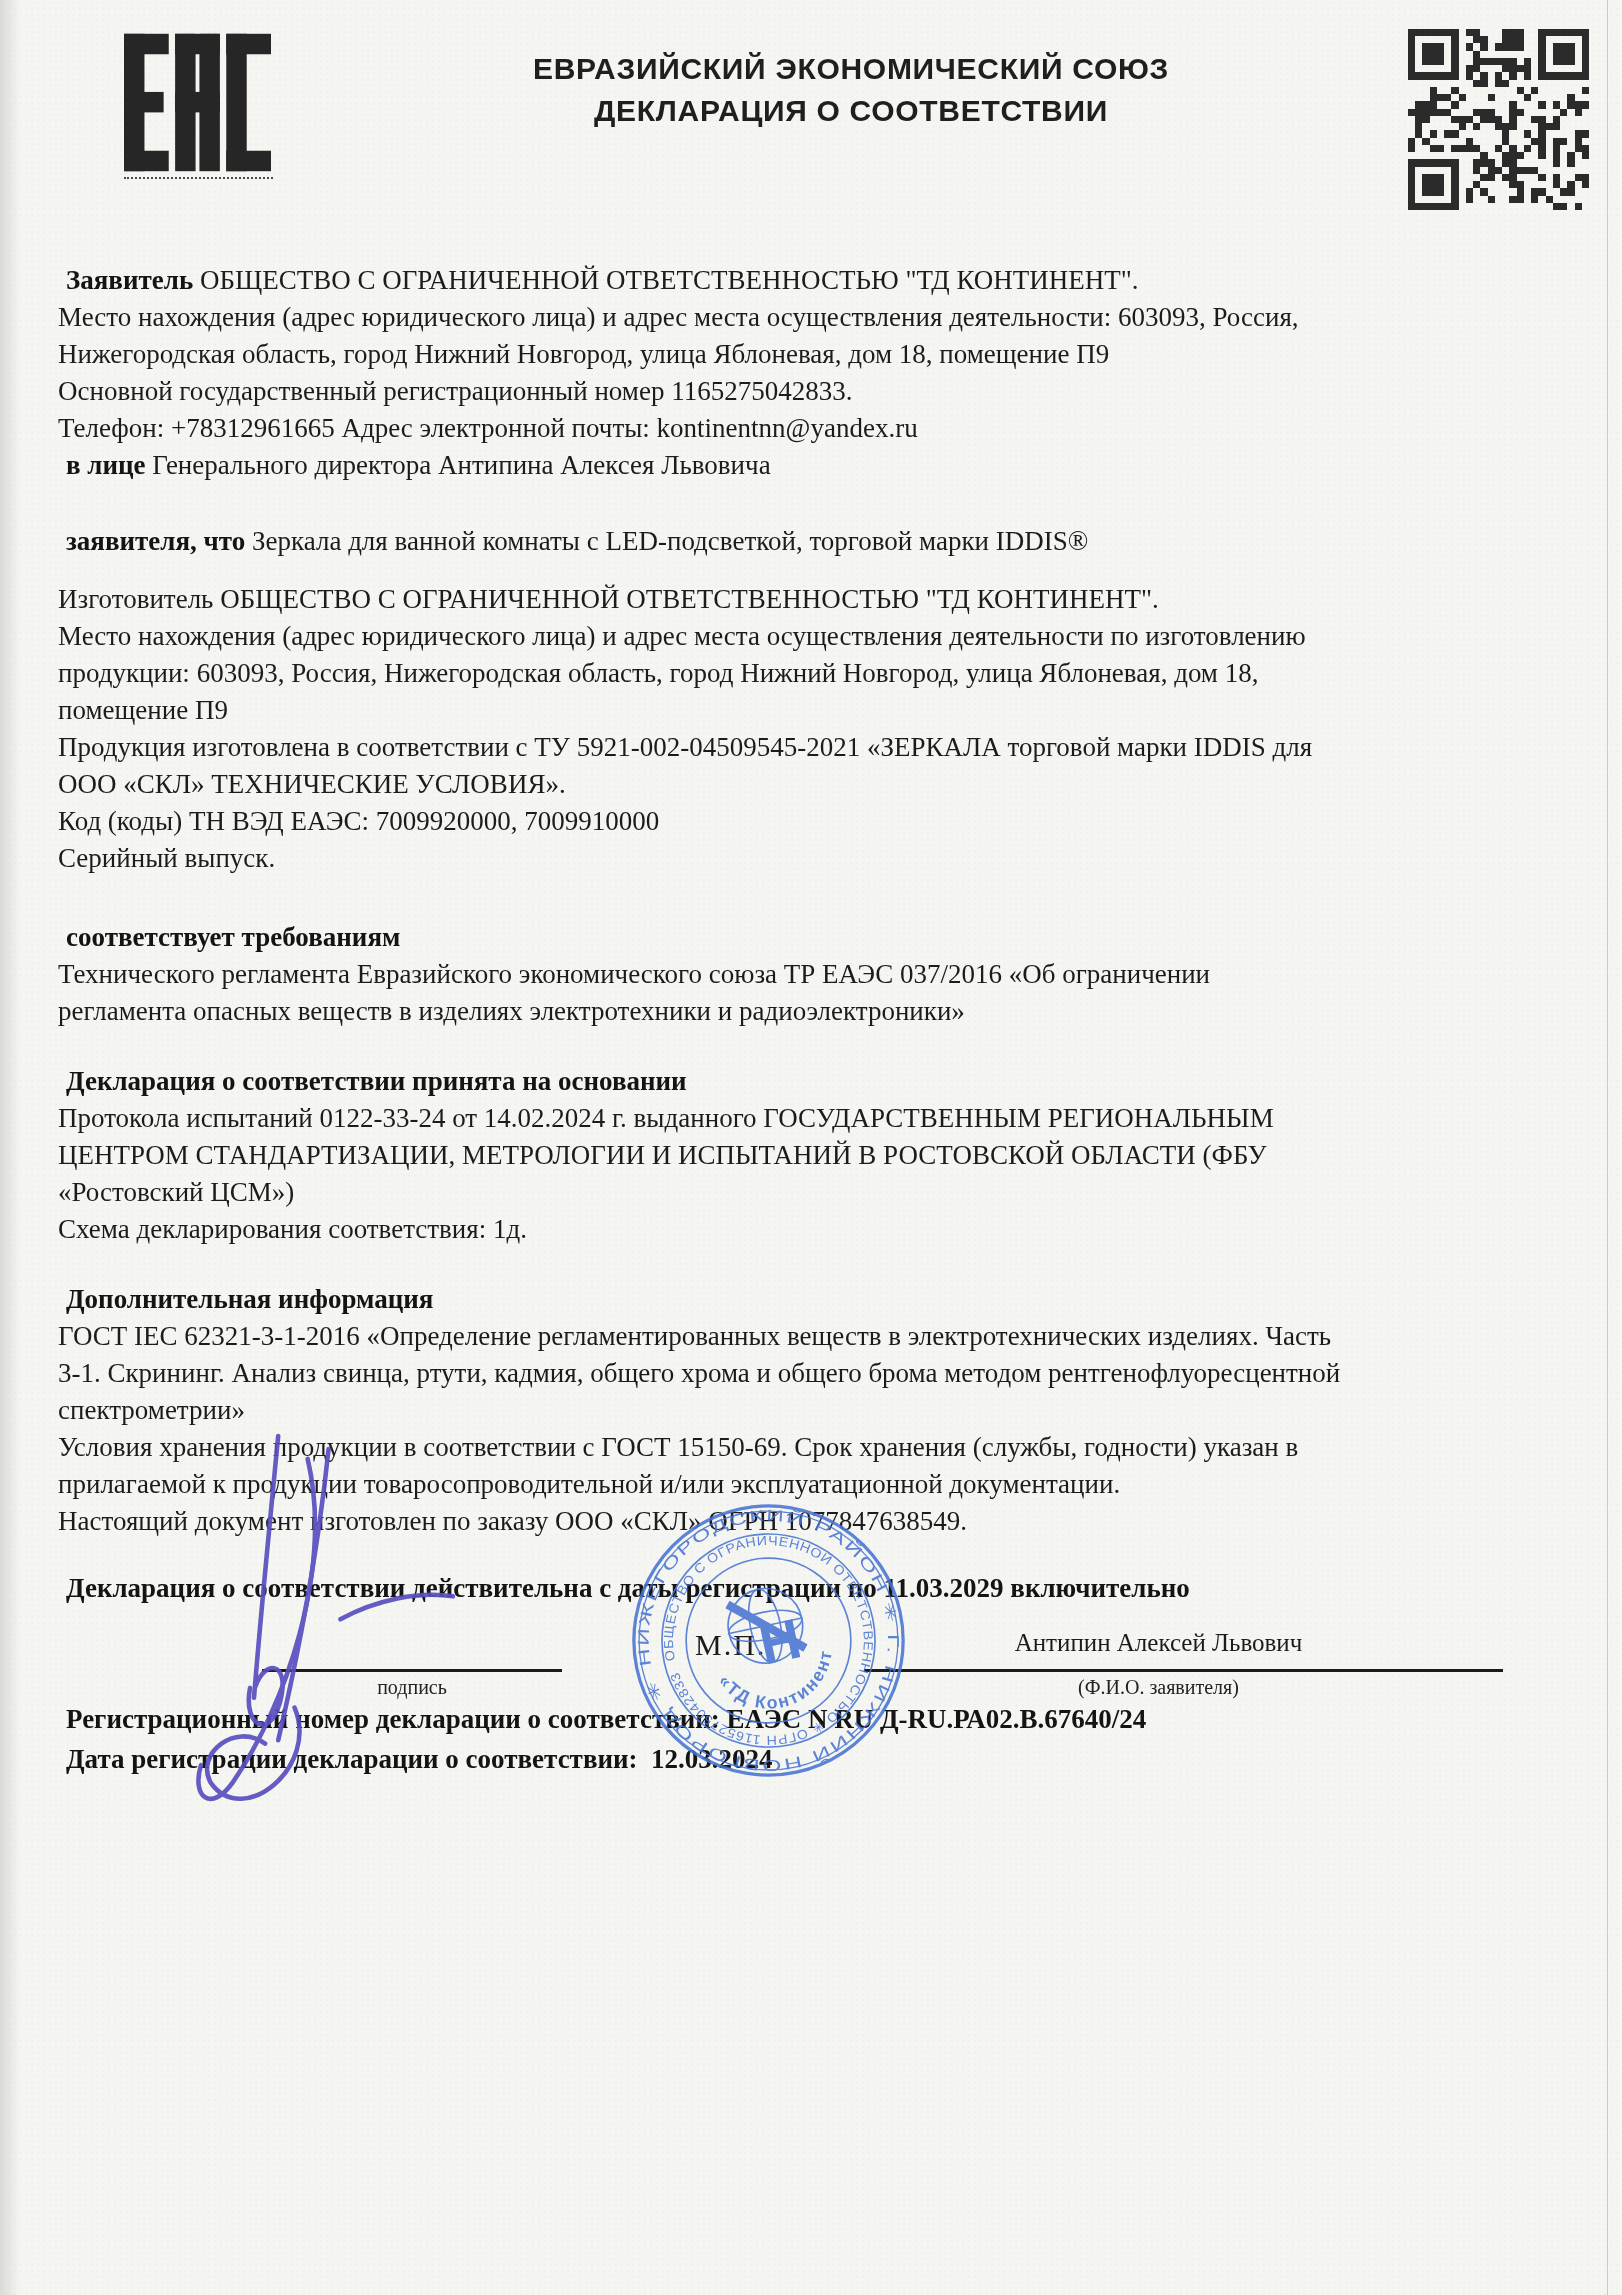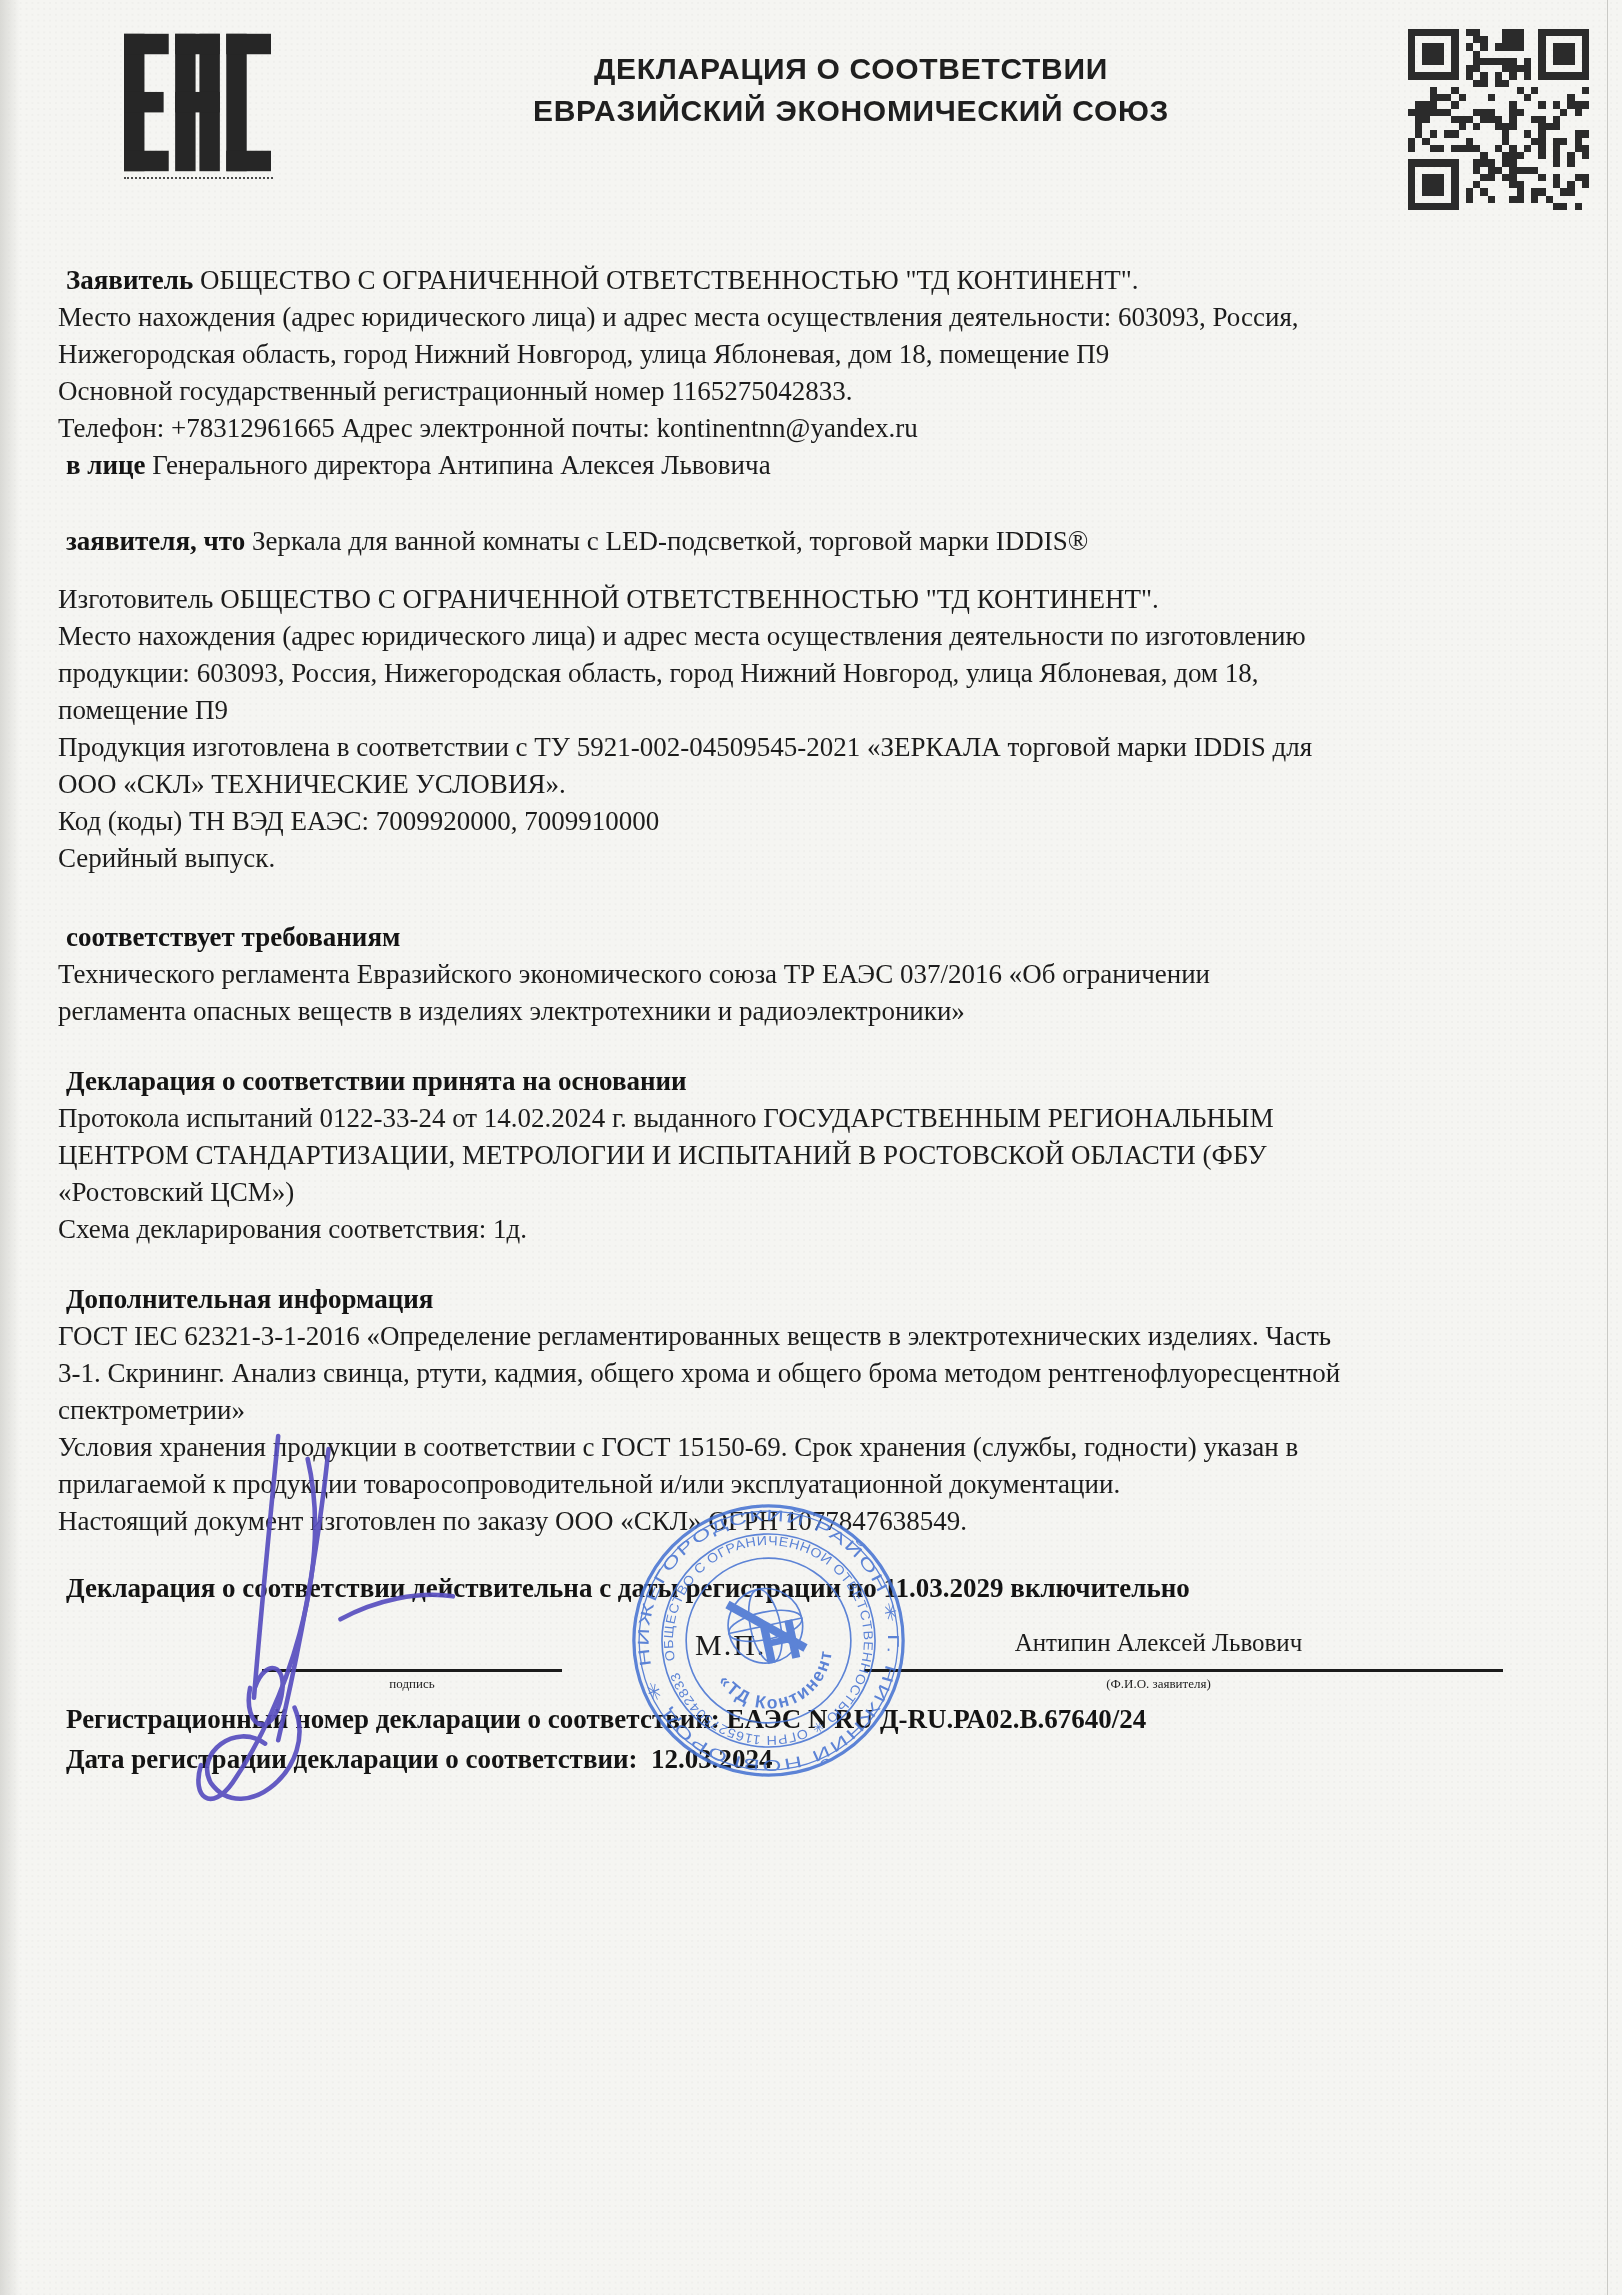--- a/index.html
+++ b/index.html
@@ -21,21 +21,21 @@
               font-size:30px;line-height:42px;color:#1f1f1f;letter-spacing:0.7px;}
   .qr-box{position:absolute;left:1408px;top:29px;width:181px;height:181px;}
 
   
   .para{position:absolute;left:58px;white-space:pre;}
   .tline{height:37px;line-height:37px;font-size:27px;white-space:pre;}
   .tline .b{font-weight:bold;color:#141414;margin-left:8px;}
 
   
   .sig-line{position:absolute;height:2.6px;background:#1b1b1b;}
-  .sig-label{position:absolute;font-size:13px;color:#222;text-align:center;}
+  .sig-label{position:absolute;font-size:20px;color:#222;text-align:center;}
   .mp{position:absolute;left:695px;top:1628px;font-size:30px;letter-spacing:2px;color:#1b1b1b;}
   .fio-name{position:absolute;left:838px;top:1629px;width:641px;text-align:center;font-size:25px;color:#1b1b1b;}
 
   .stamp{position:absolute;left:628px;top:1500px;width:281px;height:281px;opacity:0.87;}
   .signature-svg{position:absolute;left:144px;top:1400px;width:432px;height:445px;}
 </style>
 </head>
 <body>
 
 <div class="page">
@@ -57,22 +57,22 @@
         <rect x="80" y="91" width="70" height="32"></rect>
 
       <rect x="160" y="0" width="32" height="215"></rect>
         <rect x="160" y="0" width="70" height="32"></rect>
       <rect x="160" y="183" width="70" height="32"></rect>
     </g>
   </svg>
   <div class="eac-underline"></div>
 
   <div class="title-wrap">
+    <div>ЕВРАЗИЙСКИЙ ЭКОНОМИЧЕСКИЙ СОЮЗ</div>
     <div>ДЕКЛАРАЦИЯ О СООТВЕТСТВИИ</div>
-    <div>ЕВРАЗИЙСКИЙ ЭКОНОМИЧЕСКИЙ СОЮЗ</div>
   </div>
 
   <svg id="qr-svg" class="qr-box" viewBox="0 0 25 25" shape-rendering="crispEdges">
       <g fill="#2b2b2b">
         <rect x="0" y="0" width="1" height="1"></rect>
         <rect x="1" y="0" width="1" height="1"></rect>
         <rect x="2" y="0" width="1" height="1"></rect>
         <rect x="3" y="0" width="1" height="1"></rect>
         <rect x="4" y="0" width="1" height="1"></rect>
         <rect x="5" y="0" width="1" height="1"></rect>

